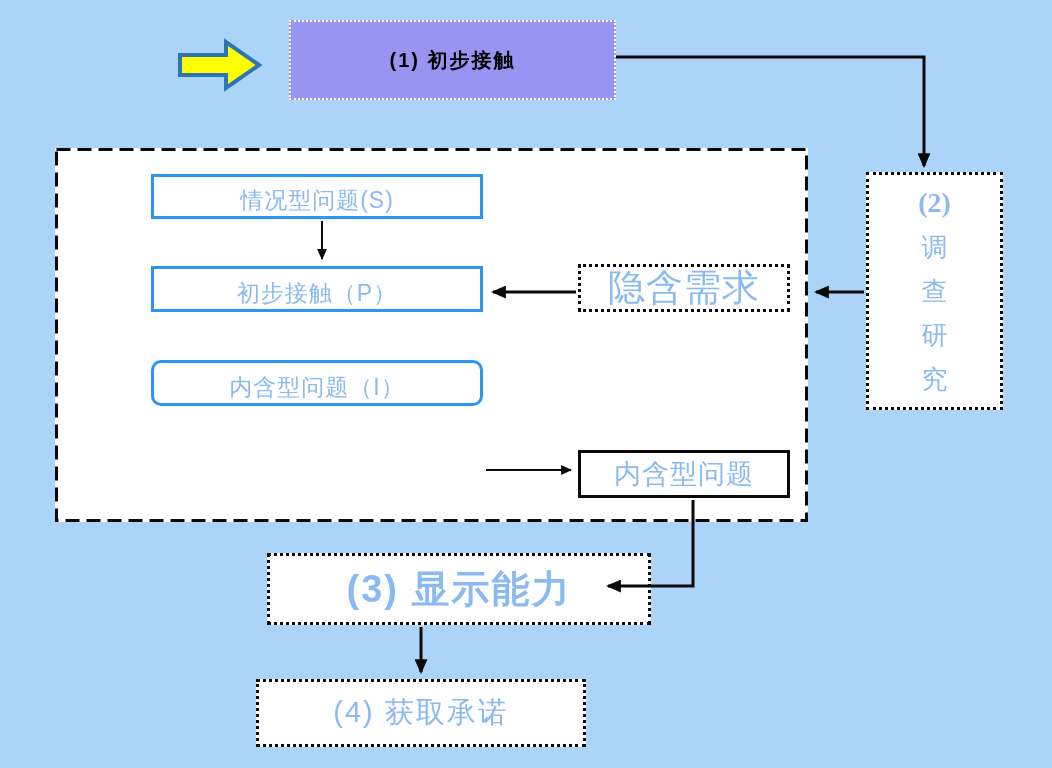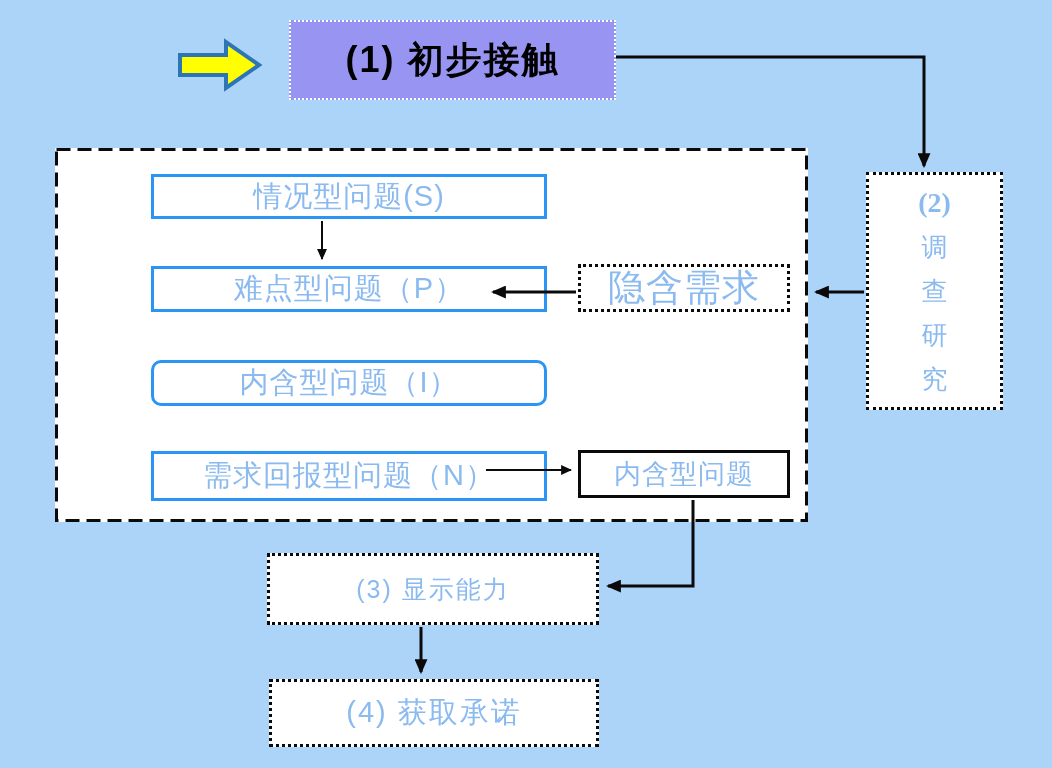--- a/index.html
+++ b/index.html
@@ -22,39 +22,39 @@
   }
   .canvas{position:relative;width:1052px;height:768px;background:var(--page-bg);}
   .node{position:absolute;display:flex;align-items:center;justify-content:center;text-align:center;}
 
   
   .step1{
     left:289px;top:20px;width:327px;height:80px;
     background:var(--step1-fill);
     border:2px dotted #ffffff;
     color:var(--step1-text);
-    font-size:36px;font-weight:bold;letter-spacing:2px;
+    font-size:20px;font-weight:bold;letter-spacing:2px;
   }
 
   
   .block-arrow{position:absolute;left:176px;top:38px;}
 
   
   .spin-container{
     position:absolute;left:55px;top:148px;width:753px;height:374px;
     background:var(--node-fill);
   }
 
   
   .spin-box{
-    left:151px;width:396px;
+    left:151px;width:332px;
     background:var(--node-fill);
     border:3px solid var(--node-border-blue);
     color:var(--node-text-blue);
-    font-size:29px;letter-spacing:1px;
+    font-size:23px;letter-spacing:1px;align-items:flex-end;
   }
   .spin-s{top:174px;height:45px;}
   .spin-p{top:266px;height:46px;}
   .spin-i{top:360px;height:46px;border-radius:10px;}
   .spin-n{top:451px;height:50px;}
 
   
   .implied-need{
     left:578px;top:264px;width:212px;height:48px;
     background:var(--node-fill);
@@ -77,28 +77,28 @@
     border:3px dotted var(--line-black);
     color:var(--node-text-blue);
     font-size:26px;
     flex-direction:column;
   }
   .step2 .v-line{line-height:44px;height:44px;}
   .step2 .v-line:first-child{font-weight:bold;font-family:"Liberation Serif","DejaVu Serif",serif;font-size:28px;}
 
   
   .step3{
-    left:267px;top:553px;width:332px;height:72px;
+    left:267px;top:553px;width:384px;height:72px;
     background:var(--node-fill);
     border:3px dotted var(--line-black);
     color:var(--node-text-blue);
-    font-size:25px;letter-spacing:2px;
+    font-size:38px;letter-spacing:2px;font-weight:bold;
   }
   .step4{
-    left:269px;top:679px;width:330px;height:68px;
+    left:256px;top:679px;width:330px;height:68px;
     background:var(--node-fill);
     border:3px dotted var(--line-black);
     color:var(--node-text-blue);
     font-size:29px;letter-spacing:2px;
   }
 
   .overlay{position:absolute;left:0;top:0;width:1052px;height:768px;pointer-events:none;}
   .overlay .conn{stroke:var(--line-black);fill:none;}
   .overlay .thick{stroke-width:3px;}
   .overlay .thin{stroke-width:2px;}
@@ -117,27 +117,24 @@
   <div class="node step1">
     <span>(1) 初步接触</span>
   </div>
 
   <div class="spin-container"></div>
 
   <div class="node spin-box spin-s">
     <span>情况型问题(S)</span>
   </div>
   <div class="node spin-box spin-p">
-    <span>难点型问题（P）</span>
+    <span>初步接触（P）</span>
   </div>
   <div class="node spin-box spin-i">
     <span>内含型问题（I）</span>
-  </div>
-  <div class="node spin-box spin-n">
-    <span>需求回报型问题（N）</span>
   </div>
 
   <div class="node implied-need">
     <span>隐含需求</span>
   </div>
   <div class="node explicit-need">
     <span>内含型问题</span>
   </div>
 
   <div class="node step2">

